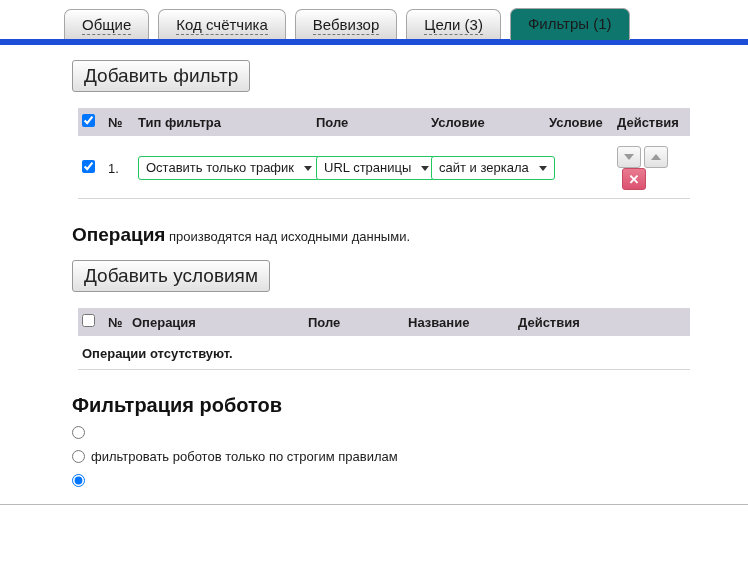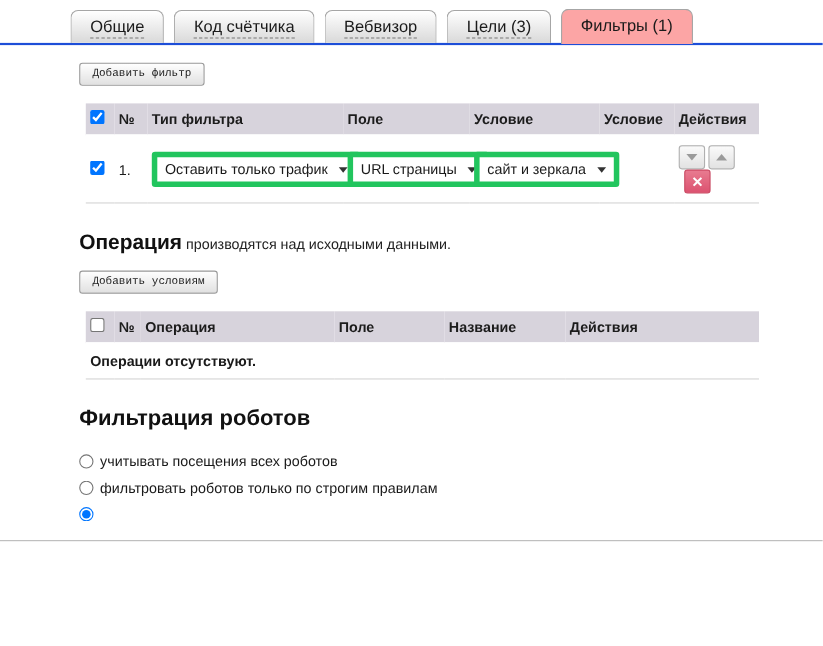--- a/index.html
+++ b/index.html
@@ -2,56 +2,56 @@
 <html lang="ru"><head>
 <meta charset="utf-8">
 <style>
   * { box-sizing: border-box; margin: 0; padding: 0; }
   html, body { width: 748px; height: 587px; background: #fff; overflow: hidden; }
   body { font-family: "Liberation Sans", sans-serif; color: #1a1a1a; }
 
   
   .tabbar {
     padding: 8px 0 0 64px;
-    border-bottom: 2px solid #1d4ed8;
+    border-bottom: 6px solid #1d4ed8;
     display: flex;
     gap: 9px;
     align-items: flex-end;
   }
   .tab {
     border: 1px solid #a6a6a6;
     border-bottom: none;
     border-radius: 7px 7px 0 0;
     background: linear-gradient(#ffffff, #d9d9d9);
     box-shadow: inset 0 1px 0 #fff;
     padding: 6px 17px;
     font-size: 15px;
     cursor: pointer;
     white-space: nowrap;
   }
   .tab .tab-label { border-bottom: 1px dashed #777; padding-bottom: 1px; }
   .tab.active {
-    background: #fca5a5;
+    background: #0f766e;
     box-shadow: none;
     margin-bottom: -1px;
     padding-bottom: 8px;
     position: relative;
   }
   .tab.active .tab-label { border-bottom: none; }
 
   
   .content { padding: 15px 56px 0 72px; }
 
   .section-intro { width: 618px; font-size: 13px; line-height: 20px; margin: 0 0 13px; color: #222; }
   .section-title { font-size: 19px; font-weight: bold; color: #111; }
 
   .btn {
     display: inline-block;
-    font-family: Liberation Mono, monospace;
-    font-size: 10px;
+    font-family: Liberation Sans, sans-serif;
+    font-size: 19px;
     color: #222;
     background: linear-gradient(#fefefe, #e1e1e1);
     border: 1px solid #999;
     border-radius: 3px;
     padding: 4px 11px;
     cursor: pointer;
   }
 
   
   .data-table { border-collapse: collapse; table-layout: fixed; width: 612px; font-size: 13px; margin: 16px 0 0 6px; }
@@ -69,21 +69,21 @@
     padding: 8px 4px;
     vertical-align: middle;
   }
   .empty-row td { font-weight: bold; padding: 7px 4px; margin-top: 16px; }
 
   
   .sel {
     display: inline-flex;
     align-items: center;
     gap: 10px;
-    border: 5px solid #22c55e;
+    border: 1px solid #22c55e;
     border-radius: 3px;
     background: #fff;
     padding: 3px 7px 4px;
     font-size: 13px;
     cursor: pointer;
     white-space: nowrap;
   }
   .caret {
     width: 0; height: 0;
     border-left: 4px solid transparent;
@@ -117,21 +117,21 @@
     margin-left: 5px;
     margin-right: 0;
   }
 
   
   .check-line { display: block; font-size: 13px; margin: 16px 0 0 6px; cursor: pointer; }
   .check-line input { vertical-align: -2px; margin-right: 6px; }
 
   .ops-section { margin-top: 26px; }
 
-  .robots-title { font-size: 20px; font-weight: bold; margin: 24px 0 20px; color: #111; }
+  .robots-title { font-size: 20px; font-weight: bold; margin: 24px 0 8px; color: #111; }
   .radio-line { display: block; font-size: 13px; margin: 0 0 9px -6px; padding-left: 6px; cursor: pointer; }
   .radio-line input { vertical-align: -2px; margin-right: 6px; }
 
   
   .footer-divider { border: none; border-top: 1px solid #b9b9b9; margin-top: 16px; }
   .footer { padding: 11px 0 0 80px; }
 </style>
 </head>
 <body>
 
@@ -237,21 +237,21 @@
         <tr class="empty-row">
           <td colspan="6">Операции отсутствуют.</td>
         </tr>
       </tbody>
     </table>
   </div>
 
   
   <h2 class="robots-title">Фильтрация роботов</h2>
   <label class="radio-line">
-    <input type="radio" name="robots" style=""><span>учитывать посещения всех роботов</span>
+    <input type="radio" name="robots" style="">
   </label>
   <label class="radio-line">
     <input type="radio" name="robots" style=""><span>фильтровать роботов только по строгим правилам</span>
   </label>
   <label class="radio-line">
     <input type="radio" name="robots" checked="" style="">
   </label>
 
 </div>
 

